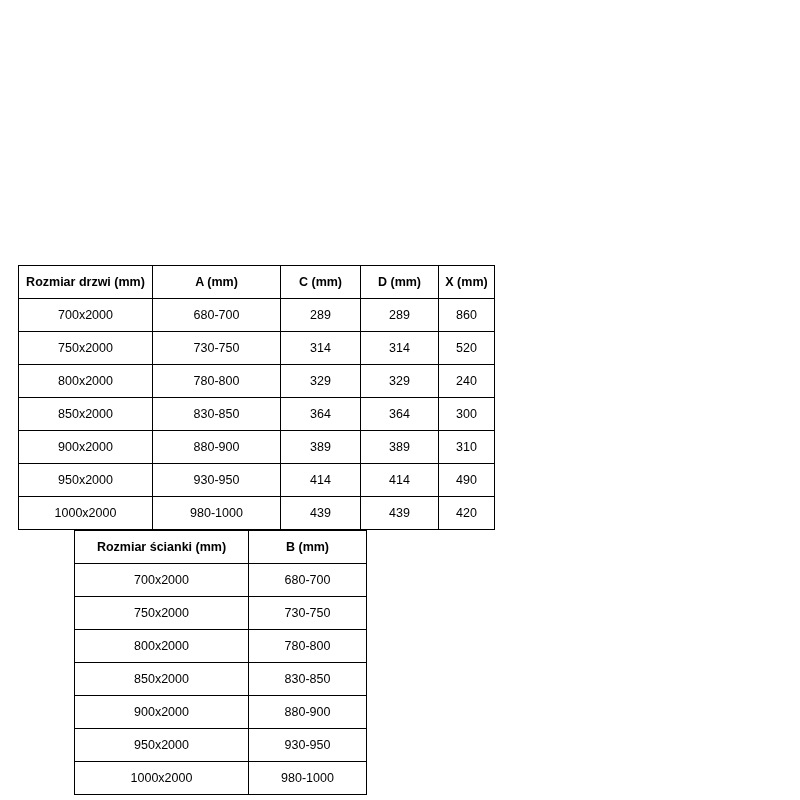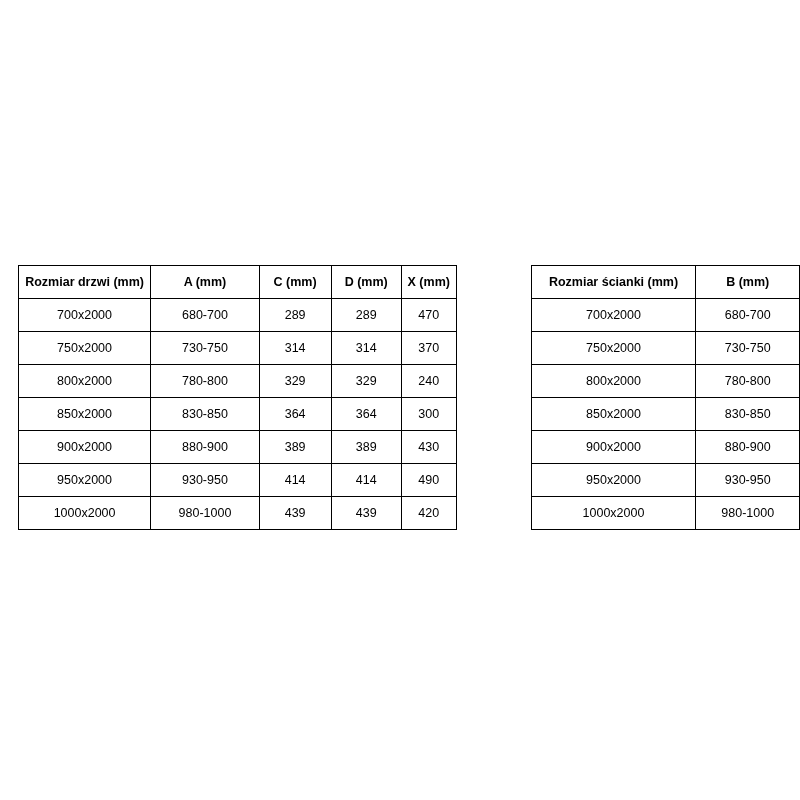--- a/index.html
+++ b/index.html
@@ -18,23 +18,23 @@
     position: absolute;
     top: 0;
     left: 0;
     width: 800px;
     height: 800px;
   }
   .tables-row {
     position: absolute;
     top: 265px;
     left: 0;
-    width: 800px;
+    width: 672px;
     display: flex;
-    flex-direction: row;
+    flex-direction: column;
     align-items: flex-start;
   }
   .table-block {
     display: block;
   }
   .table-left {
     margin-left: 18px;
   }
   .table-right {
     margin-left: 74px;
@@ -91,49 +91,49 @@
             <th>D (mm)</th>
             <th>X (mm)</th>
           </tr>
         </thead>
         <tbody>
           <tr>
             <td>700x2000</td>
             <td>680-700</td>
             <td>289</td>
             <td>289</td>
-            <td>470</td>
+            <td>860</td>
           </tr>
           <tr>
             <td>750x2000</td>
             <td>730-750</td>
             <td>314</td>
             <td>314</td>
-            <td>370</td>
+            <td>520</td>
           </tr>
           <tr>
             <td>800x2000</td>
             <td>780-800</td>
             <td>329</td>
             <td>329</td>
             <td>240</td>
           </tr>
           <tr>
             <td>850x2000</td>
             <td>830-850</td>
             <td>364</td>
             <td>364</td>
             <td>300</td>
           </tr>
           <tr>
             <td>900x2000</td>
             <td>880-900</td>
             <td>389</td>
             <td>389</td>
-            <td>430</td>
+            <td>310</td>
           </tr>
           <tr>
             <td>950x2000</td>
             <td>930-950</td>
             <td>414</td>
             <td>414</td>
             <td>490</td>
           </tr>
           <tr>
             <td>1000x2000</td>

